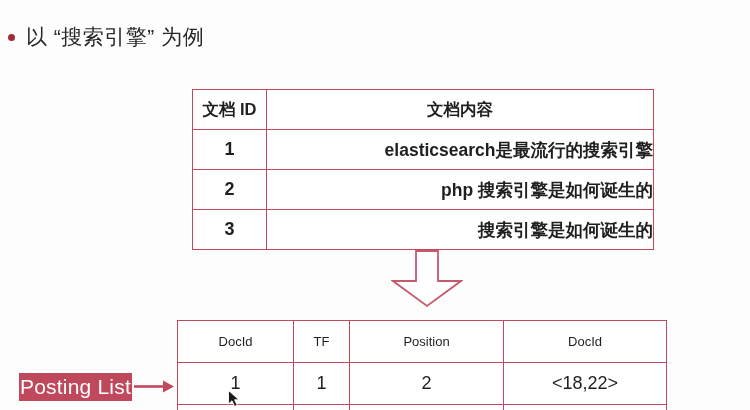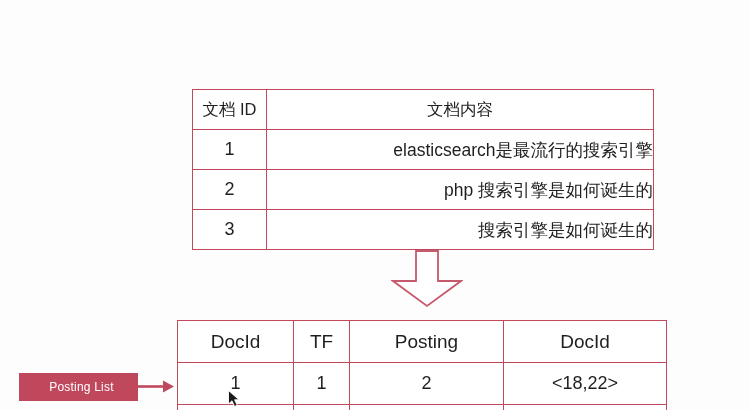--- a/index.html
+++ b/index.html
@@ -59,20 +59,21 @@
     color: #1f1f1f;
     background: #ffffff;
     padding: 0;
   }
 
   
   #doc-table {
     left: 192px;
     top: 89px;
     width: 461px;
+    font-weight: bold;
   }
   #doc-table td {
     height: 39px;
     font-size: 17px;
   }
   #doc-table col.c-id    { width: 74px; }
   #doc-table col.c-body  { width: 387px; }
   #doc-table .cell-id    { font-size: 18px; }
   #doc-table .cell-body  { font-size: 17.5px; text-align: right; }
   #doc-table .hdr        { font-size: 16.5px; }
@@ -93,38 +94,37 @@
     width: 489px;
   }
   #posting-table td {
     height: 41px;
     font-size: 17px;
   }
   #posting-table col.c-docid { width: 116px; }
   #posting-table col.c-tf    { width: 56px; }
   #posting-table col.c-pos   { width: 154px; }
   #posting-table col.c-off   { width: 163px; }
-  #posting-table .hdr  { font-size: 19px; }
+  #posting-table .hdr  { font-size: 13px; }
   #posting-table .val  { font-size: 18px; }
 
   
   #posting-label {
     position: absolute;
     left: 19px;
     top: 373px;
     width: 113px;
     height: 28px;
     background: #c0485c;
     color: #ffffff;
-    font-size: 12px;
+    font-size: 21px;
     display: flex;
     align-items: center;
     justify-content: center;
     letter-spacing: 0.2px;
-    padding-left: 6px;
   }
   #posting-arrow {
     position: absolute;
     left: 134px;
     top: 378px;
     width: 40px;
     height: 17px;
   }
 
   
@@ -135,20 +135,24 @@
     width: 14px;
     height: 18px;
     pointer-events: none;
   }
 </style>
 </head>
 <body>
 
 <div id="slide">
 
+  <div class="title-row">
+    <span class="title-bullet"></span>
+    <span class="title-text">以 “搜索引擎” 为例</span>
+  </div>
 
   <table class="tbl" id="doc-table">
     <colgroup>
       <col class="c-id">
       <col class="c-body">
     </colgroup>
     <tbody>
       <tr>
         <td class="hdr">文档 ID</td>
         <td class="hdr">文档内容</td>
@@ -184,21 +188,21 @@
     <colgroup>
       <col class="c-docid">
       <col class="c-tf">
       <col class="c-pos">
       <col class="c-off">
     </colgroup>
     <tbody>
       <tr>
         <td class="hdr">DocId</td>
         <td class="hdr">TF</td>
-        <td class="hdr">Posting</td>
+        <td class="hdr">Position</td>
         <td class="hdr">DocId</td>
       </tr>
       <tr>
         <td class="val">1</td>
         <td class="val">1</td>
         <td class="val">2</td>
         <td class="val">&lt;18,22&gt;</td>
       </tr>
       <tr>
         <td></td>

